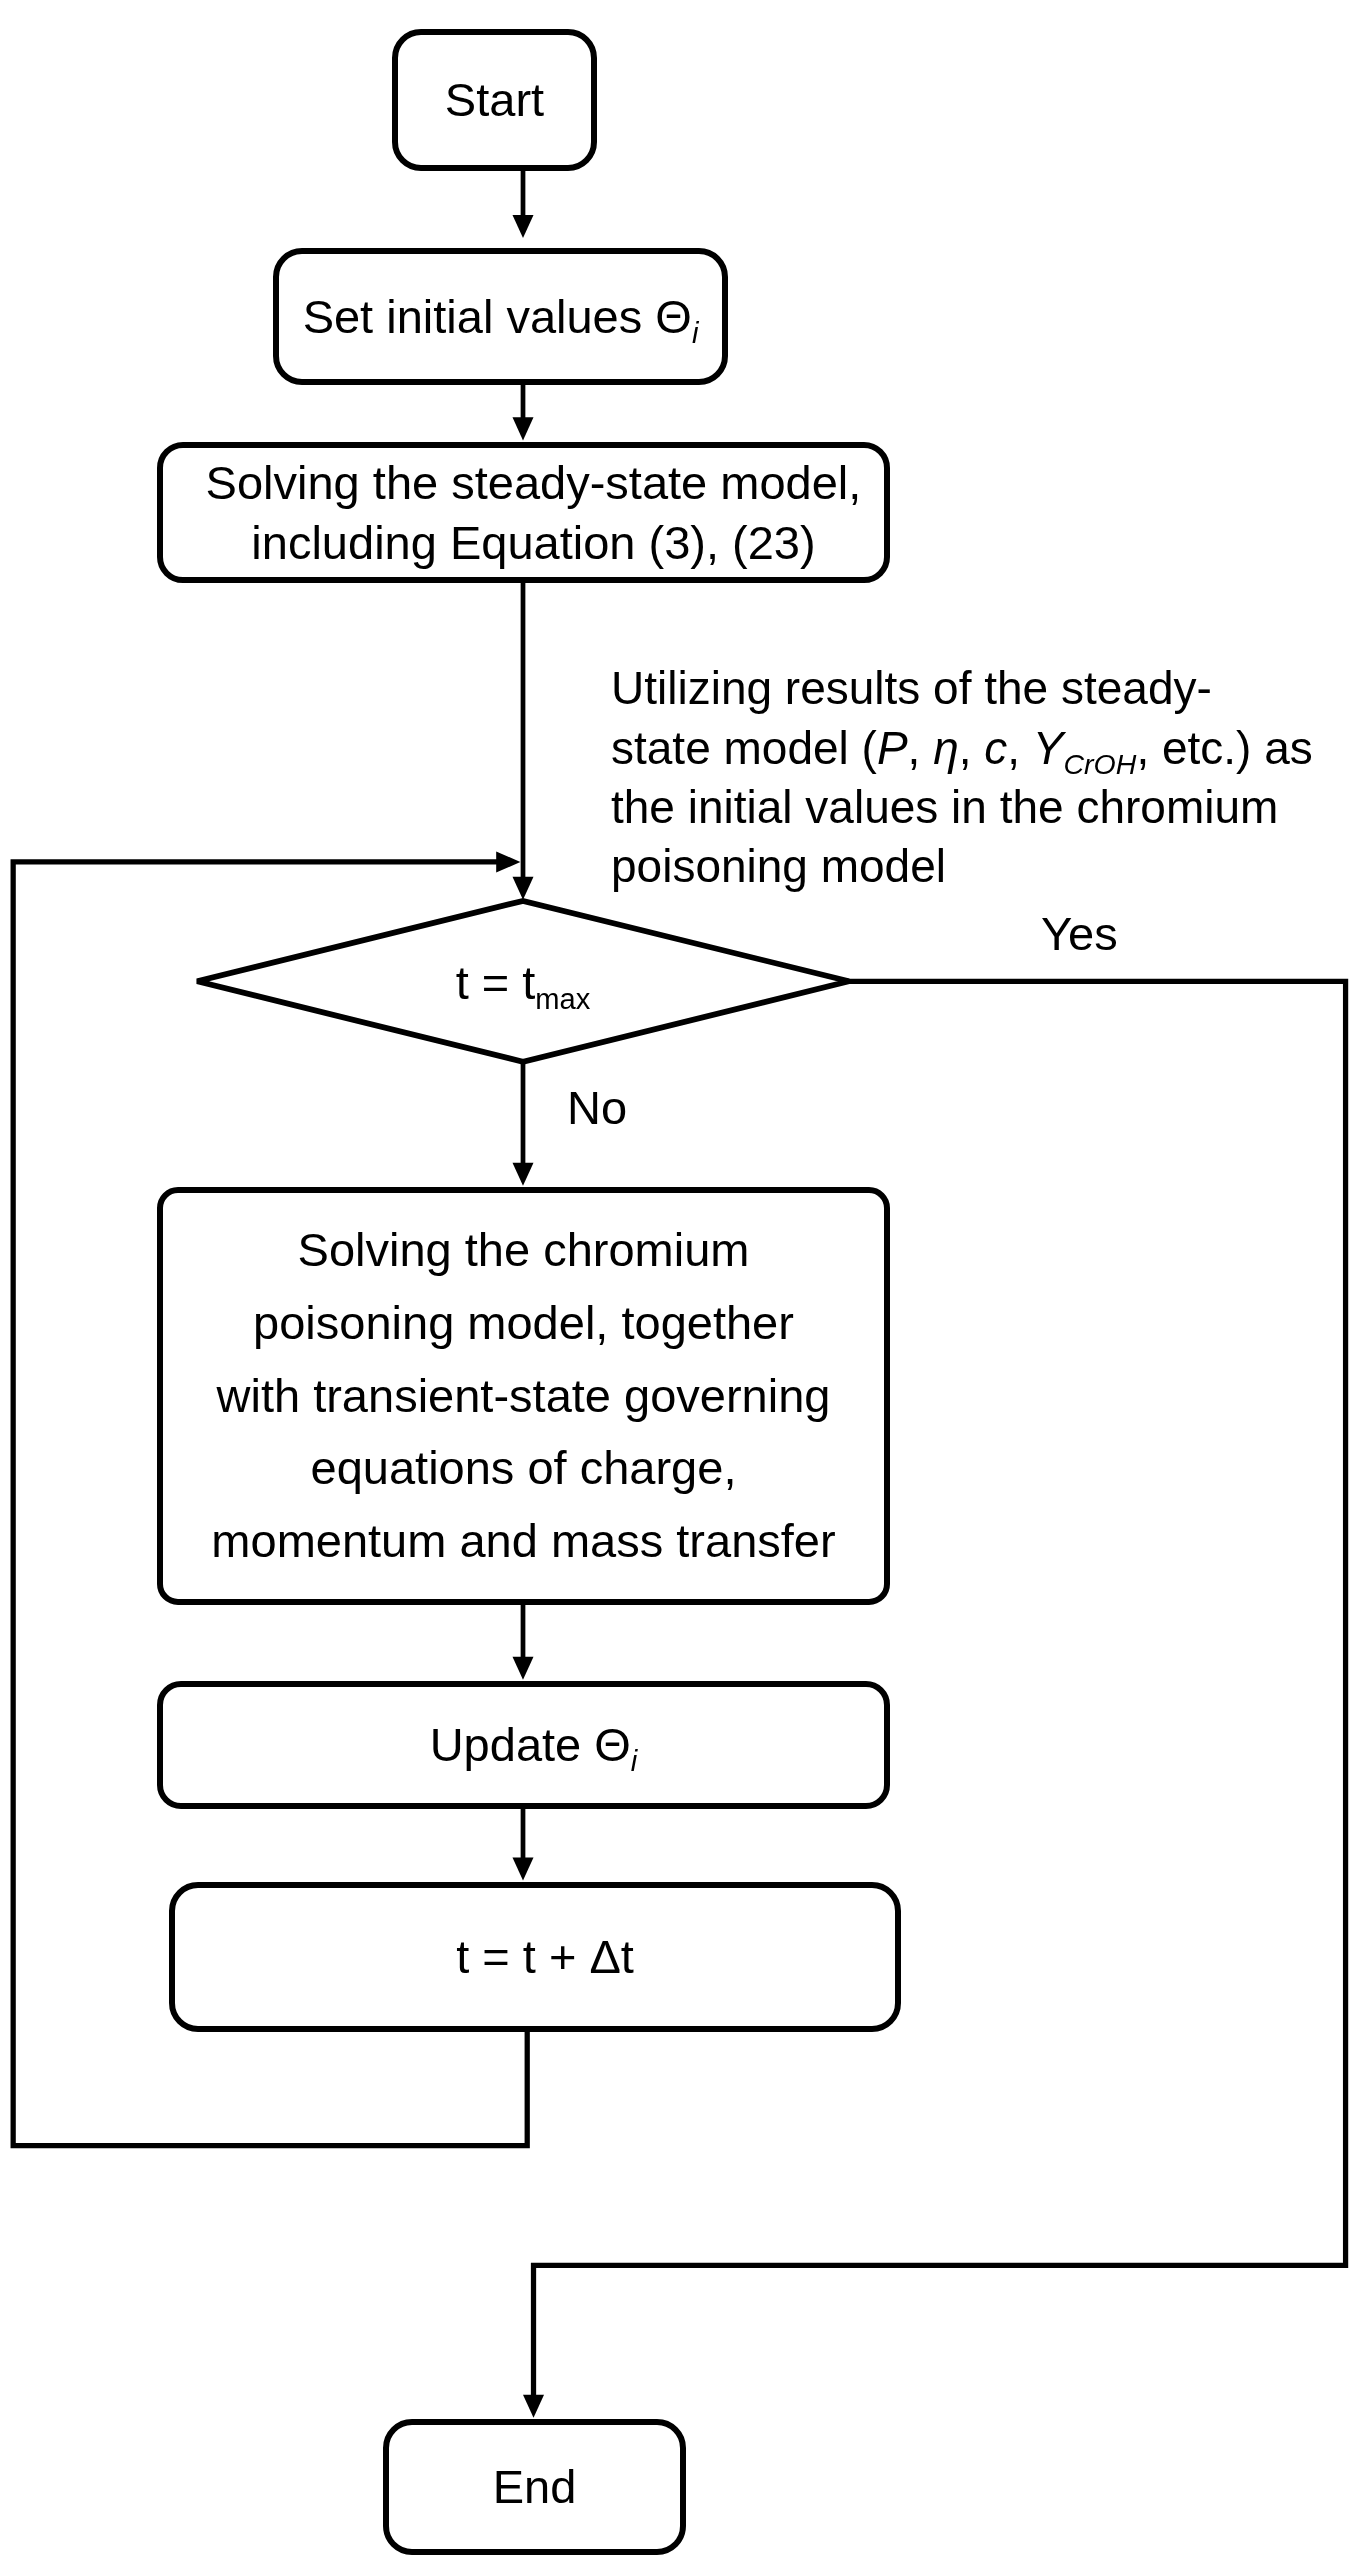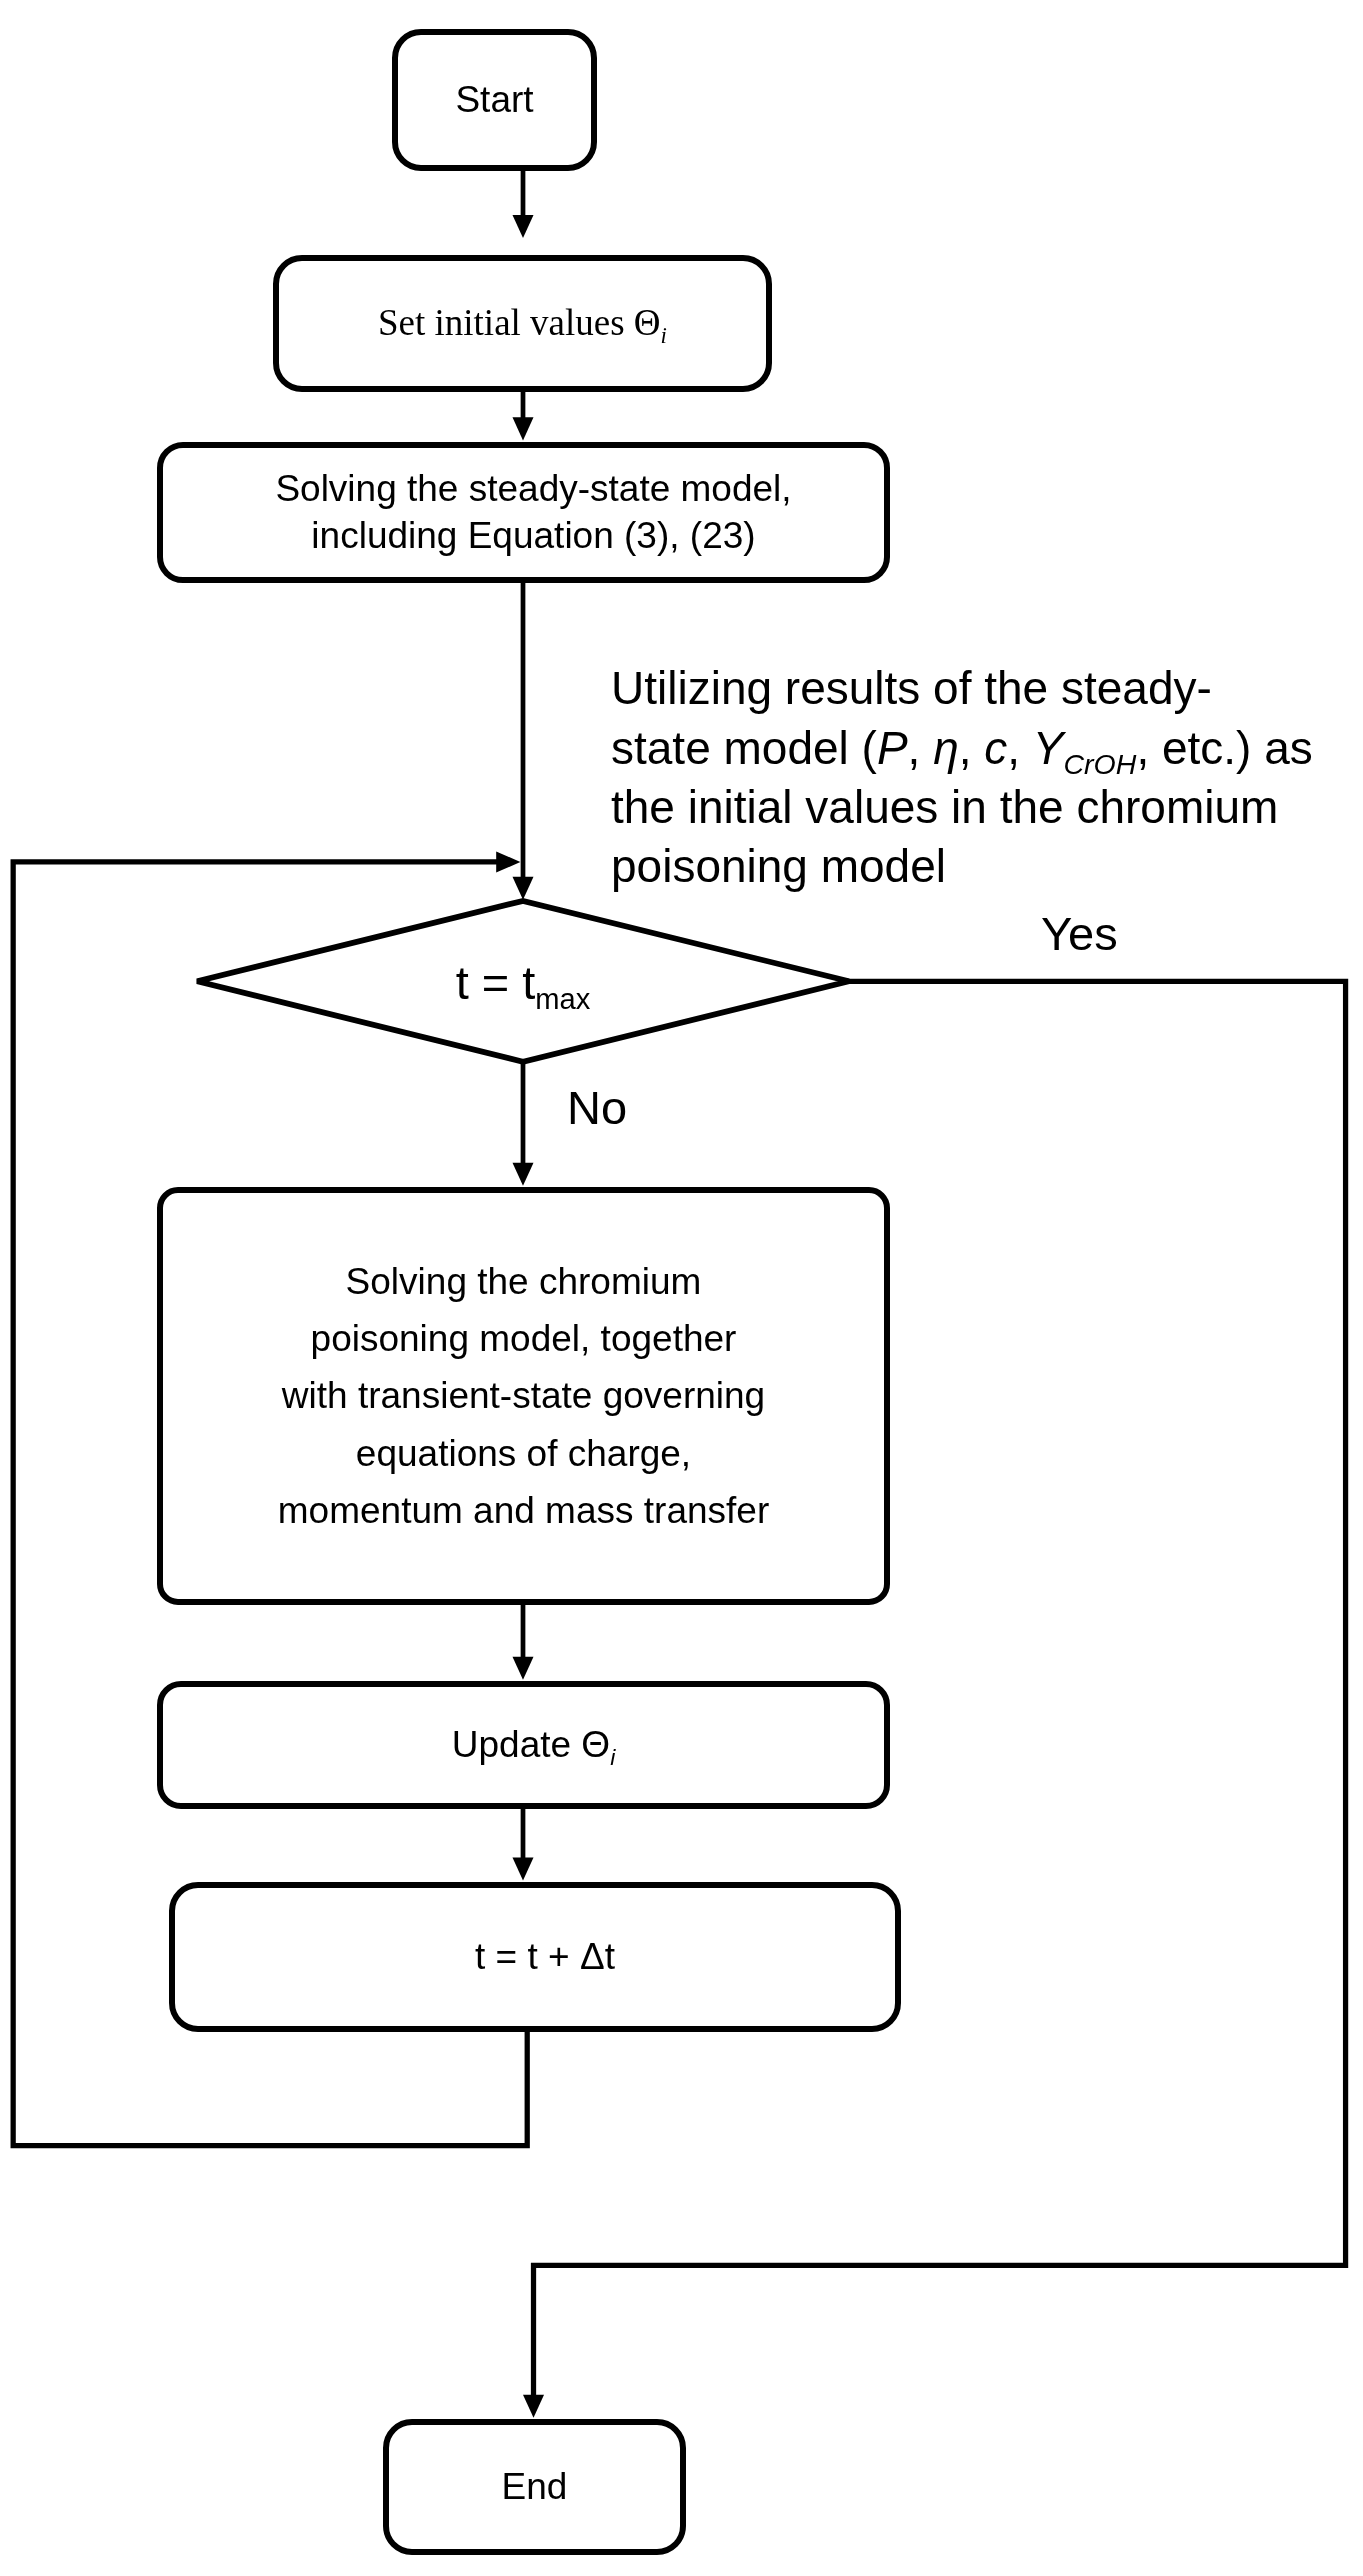--- a/index.html
+++ b/index.html
@@ -23,21 +23,21 @@
   }
   .node {
     position: absolute;
     box-sizing: border-box;
     border: 6.3px solid #000000;
     background: #ffffff;
     display: flex;
     align-items: center;
     justify-content: center;
     text-align: center;
-    font-size: 37px;
+    font-size: 47px;
     line-height: 1.26;
     white-space: pre-line;
   }
   .node.terminator { border-radius: 29px; }
   .node.process    { border-radius: 26px; padding-left: 20px; }
   .node.bigprocess { border-radius: 21px; line-height: 1.55; }
   .diamond-label {
     position: absolute;
     display: flex;
     align-items: center;
@@ -100,21 +100,21 @@
     <polygon points="975,3534 1015,3534 995,3578" fill="#000"></polygon>
 
     <polyline points="1612,1867 2560,1867 2560,4310 1015,4310 1015,4559" fill="none" stroke="#000" stroke-width="10"></polyline>
     <polygon points="995,4556 1035,4556 1015,4600" fill="#000"></polygon>
   </svg>
 
   <div class="node terminator" style="left:392px; top:29px; width:205px; height:142px;">
     <span>Start</span>
   </div>
 
-  <div class="node terminator" style="left:273px; top:255px; width:499px; height:137px;font-family:Liberation Serif, serif;">
+  <div class="node terminator" style="left:273px; top:248px; width:455px; height:137px;">
     <span><span>Set initial values Θ</span><span class="sub sub-italic">i</span></span>
   </div>
 
   <div class="node process" style="left:157px; top:442px; width:733px; height:141px;">
     <span>Solving the steady-state model,
 including Equation (3), (23)</span>
   </div>
 
   <div class="annotation">
     <span>Utilizing results of the steady-

